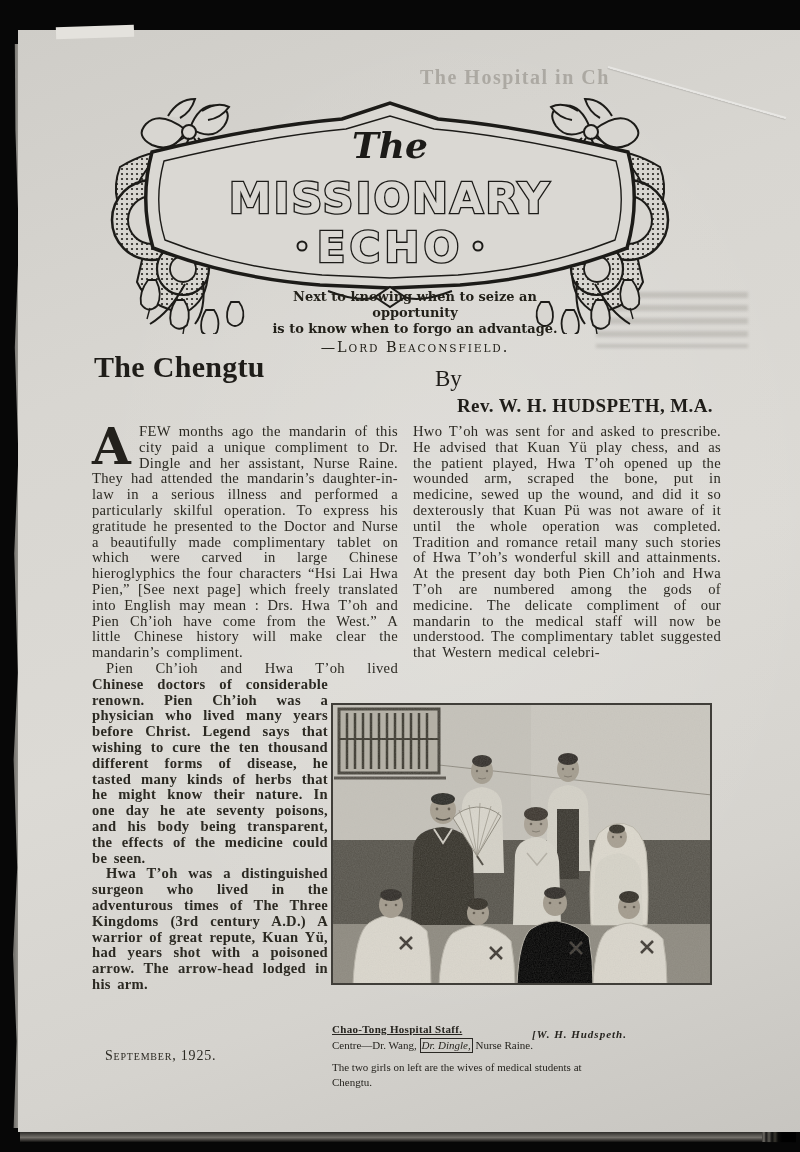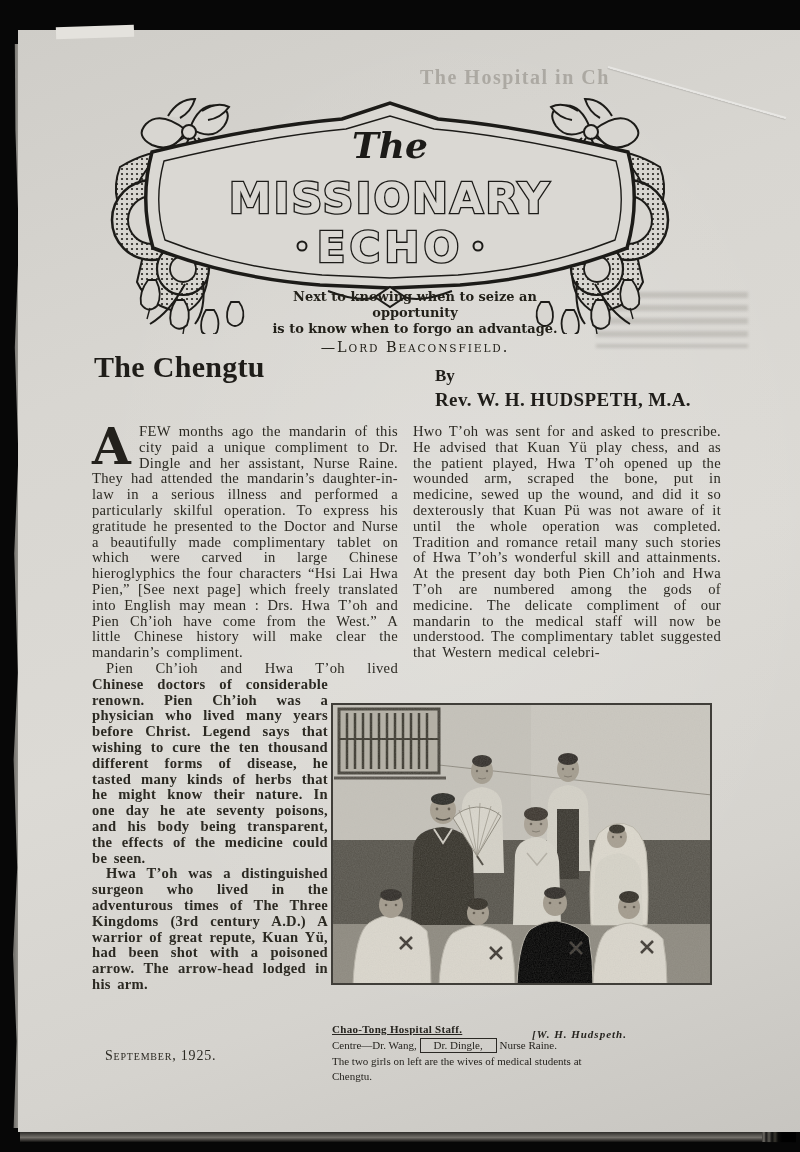--- a/index.html
+++ b/index.html
@@ -74,22 +74,22 @@
     font-size:15px;margin-top:3px;
   }
 
   
   .article-title{
     position:absolute;left:76px;top:320px;width:330px;
     font-size:30px;line-height:33px;font-weight:bold;color:#1f1d19;
     letter-spacing:.3px;margin:0;
   }
   .byline{position:absolute;left:417px;top:336px;width:300px;color:#1f1d19;}
-  .byline .by{font-size:17px;font-weight:bold;}
-  .byline .author{font-size:19px;font-weight:bold;letter-spacing:.4px;margin-top:3px;}
+  .byline .by{font-size:23px;font-weight:normal;}
+  .byline .author{font-size:19px;font-weight:bold;letter-spacing:.4px;margin-top:3px;text-align:center;}
 
   .bodytext{
     font-size:14.6px;line-height:15.8px;text-align:justify;
     letter-spacing:.3px;word-spacing:2.5px;color:#2b2922;
   }
   .col-left{position:absolute;left:74px;top:394px;width:306px;}
   .col-right{position:absolute;left:395px;top:394px;width:308px;max-height:278px;overflow:hidden;}
   .p{margin:0;}
   .indent{text-indent:14px;}
   .narrow{width:236px;font-weight:bold;}
@@ -100,22 +100,22 @@
     margin:2px 5px 0 0;text-indent:0;
   }
 
   
   .photo{position:absolute;left:313px;top:673px;width:381px;height:282px;}
 
   
   .caption{position:absolute;left:314px;top:992px;width:380px;font-size:11px;line-height:15px;color:#26241f;}
   .cap-title{font-weight:bold;text-decoration:underline;letter-spacing:.3px;}
   .cap-line{margin-top:1px;}
-  .boxed{border:1.5px solid #2a2824;padding:0 13px;display:inline-block;line-height:13px;}
-  .cap-note{width:262px;margin-top:1px;}
+  .boxed{border:1.5px solid #2a2824;padding:0 1px;display:inline-block;line-height:13px;font-style:italic;}
+  .cap-note{width:262px;margin-top:7px;}
   .credit{
     position:absolute;left:514px;top:998px;
     font-size:11px;font-weight:bold;font-style:italic;
     letter-spacing:1px;color:#26241f;
   }
 
   .date{
     position:absolute;left:87px;top:1018px;
     font-variant:small-caps;font-size:14px;letter-spacing:.8px;color:#2b2922;
   }
@@ -197,21 +197,21 @@
 
     <div class="byline">
       <div class="by">By</div>
       <div class="author">Rev. W. H. HUDSPETH, M.A.</div>
     </div>
 
     <div class="col-left bodytext">
       <p class="p"><span class="dropcap">A</span><span>FEW months ago the mandarin of this city paid a unique compliment to Dr. Dingle and her assistant, Nurse Raine.  They had attended the mandarin’s daughter-in-law in a serious illness and performed a particularly skilful operation.  To express his gratitude he presented to the Doctor and Nurse a beautifully made complimentary tablet on which were carved in large Chinese hieroglyphics the four characters “Hsi Lai Hwa Pien,” [See next page] which freely translated into English may mean : Drs. Hwa T’oh and Pien Ch’ioh have come from the West.”  A little Chinese history will make clear the mandarin’s compliment.</span></p>
       <p class="p indent wide-line">Pien Ch’ioh and Hwa T’oh lived</p>
       <p class="p narrow">Chinese doctors of considerable renown.  Pien Ch’ioh was a physician who lived many years before Christ.  Legend says that wishing to cure the ten thousand different forms of disease, he tasted many kinds of herbs that he might know their nature.  In one day he ate seventy poisons, and his body being transparent, the effects of the medicine could be seen.</p>
-      <p class="p narrow indent">Hwa T’oh was a distinguished surgeon who lived in the adventurous times of The Three Kingdoms (3rd century A.D.)  A warrior of great repute, Kuan Yü, had been shot with a poisoned arrow.  The arrow-head lodged in his arm.</p>
+      <p class="p narrow indent">Hwa T’oh was a distinguished surgeon who lived in the adventurous times of The Three Kingdoms (3rd century A.D.)  A warrior of great repute, Kuan Yü, had years shot with a poisoned arrow.  The arrow-head lodged in his arm.</p>
     </div>
 
     <div class="col-right bodytext">
       <p class="p">Hwo T’oh was sent for and asked to prescribe.  He advised that Kuan Yü play chess, and as the patient played, Hwa T’oh opened up the wounded arm, scraped the bone, put in medicine, sewed up the wound, and did it so dexterously that Kuan Pü was not aware of it until the whole operation was completed.  Tradition and romance retail many such stories of Hwa T’oh’s wonderful skill and attainments.  At the present day both Pien Ch’ioh and Hwa T’oh are numbered among the gods of medicine.  The delicate compliment of our mandarin to the medical staff will now be understood.  The complimentary tablet suggested that Western medical celebri-</p>
     </div>
 
     <svg class="photo" viewBox="0 0 381 282">
       <defs>
         <filter id="soft">
             <feGaussianBlur stdDeviation="0.7"></feGaussianBlur>

